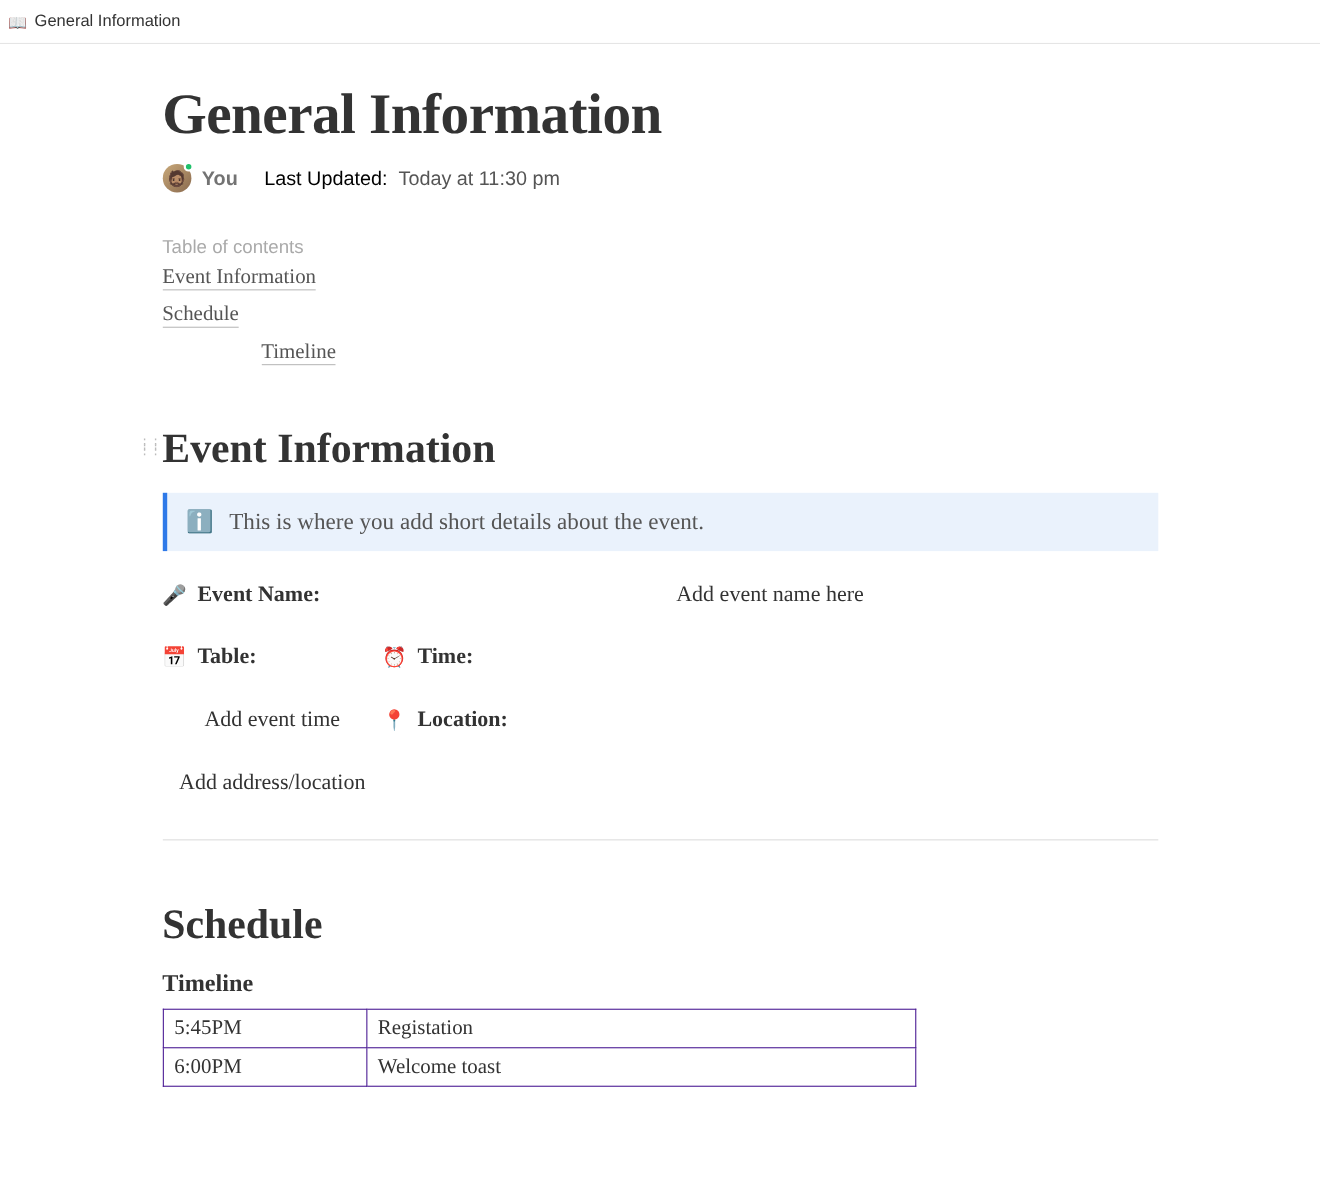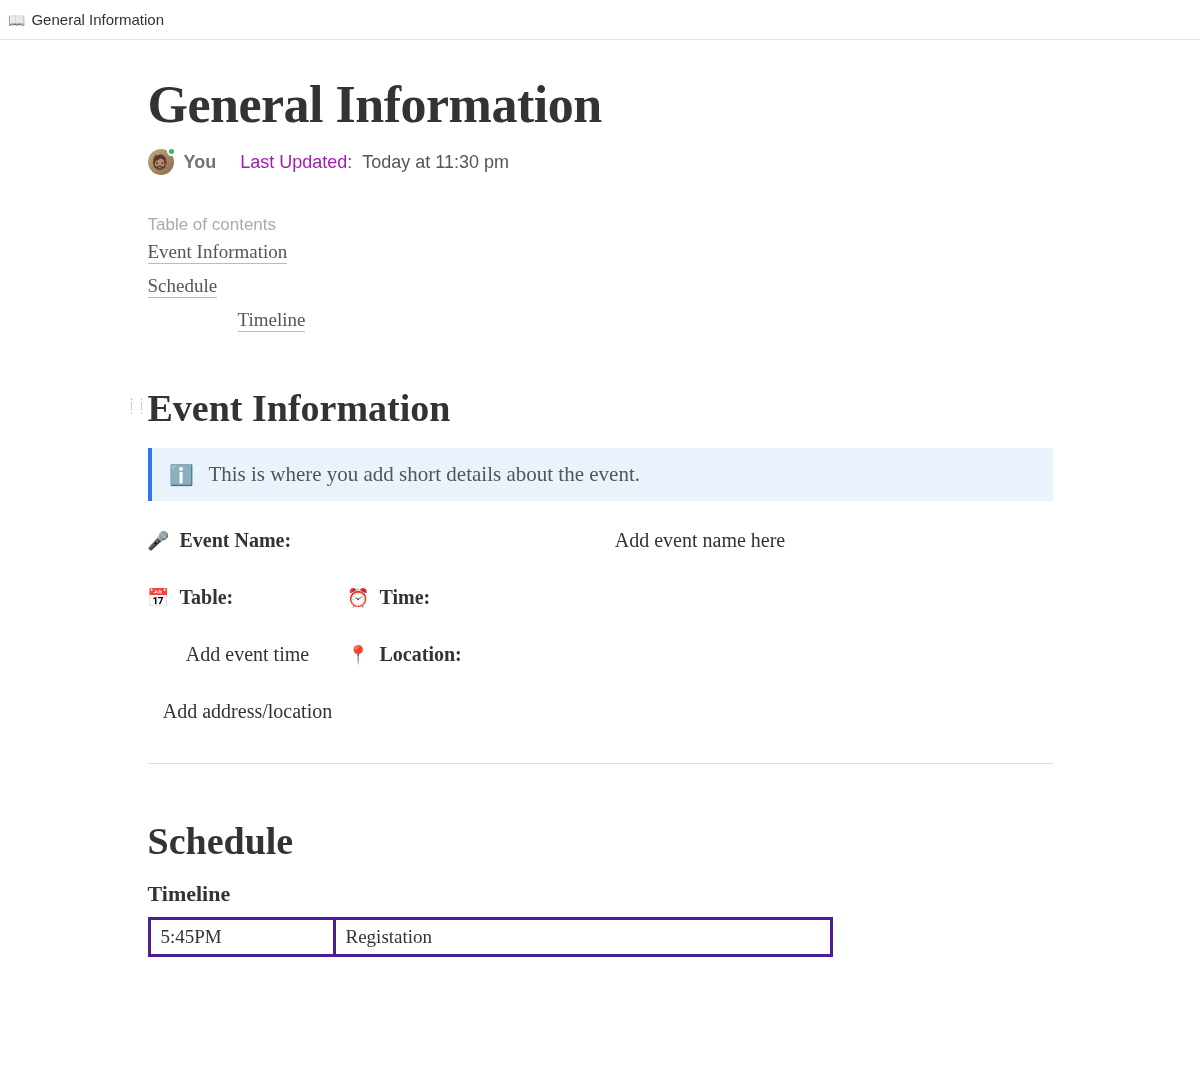--- a/index.html
+++ b/index.html
@@ -6,40 +6,40 @@
   html, body { margin: 0; padding: 0; background: #fff; font-family: Georgia, "Times New Roman", serif; color: #333; }
   .topbar { height: 40px; border-bottom: 1px solid #e5e5e5; display: flex; align-items: center; padding: 0 8px; font-family: -apple-system, BlinkMacSystemFont, "Segoe UI", Arial, sans-serif; font-size: 15px; color: #333; gap: 6px;}
   .topbar-icon { font-size: 14px; filter: grayscale(40%);}
   .page { max-width: 905px; margin: 0 auto; padding: 0 0 60px 0; }
   .title { font-size: 52px; font-weight: 700; margin: 35px 0 15px 0; color: #333; letter-spacing: -0.5px;}
   .metarow { display: flex; align-items: center; gap: 10px; font-family: -apple-system, BlinkMacSystemFont, "Segoe UI", Arial, sans-serif; font-size: 18px; margin-bottom: 40px;}
   .avatar { position: relative; width: 26px; height: 26px; }
   .avatar-img { width: 26px; height: 26px; border-radius: 50%; background: linear-gradient(135deg,#c9a97a,#8a6a4e); display:flex; align-items:center; justify-content:center; font-size:14px;}
   .presence { position:absolute; top:-2px; right:-2px; width:9px; height:9px; border-radius:50%; background:#1fc16b; border:2px solid #fff;}
   .you { font-weight:600; color:#737373;}
-  .lu-label { color:#a21caf; margin-left:14px;}
+  .lu-label { color:#000000; margin-left:14px;}
   .lu-value { color:#555;}
   .toc-label { font-family: -apple-system, BlinkMacSystemFont, "Segoe UI", Arial, sans-serif; font-size:17px; color:#aaa; margin-bottom:6px;}
   .toc { display:flex; flex-direction:column; gap:12px; margin-bottom: 55px; font-family: Georgia, serif;}
   .toc-item { font-size:19px; color:#555; cursor:pointer; }
   .toc-item span.link { border-bottom:1px solid #bbb; padding-bottom:1px; }
   .toc-sub { padding-left: 90px; }
   .h2row { position: relative; }
   .drag { position:absolute; left:-22px; top:14px; color:#bbb; font-size:12px; letter-spacing:-2px; cursor:grab; font-family: sans-serif; line-height:6px;}
   h2 { font-size:38px; font-weight:700; margin: 10px 0 18px 0; color:#333;}
   .callout { background:#eaf2fc; border-left:4px solid #2e79e8; padding:14px 18px; font-size:21px; color:#555; display:flex; align-items:center; gap:14px; margin-bottom:28px; font-family: Georgia, serif;}
   .callout-icon { font-size:20px; }
   .details { display:grid; grid-template-columns: 200px 1fr; row-gap: 34px; font-size:20px; color:#333; margin-bottom:40px;}
   .detail-label { font-weight:700; display:flex; align-items:center; gap:10px;}
   .detail-label .ic { font-size:18px; width:22px; text-align:center;}
   .detail-value { color:#333;text-align:center; }
   hr.sep { border:none; border-top:1px solid #ddd; margin: 10px 0 55px 0;}
   h3.timeline { font-size:22px; font-weight:700; margin: 0 0 10px 0;}
   table.timeline { border-collapse: collapse; width: 685px; font-size:19px;}
-  table.timeline td { border:3px solid #4c1d95; padding:6px 10px; font-family: Georgia, serif;}
+  table.timeline td { border:1px solid #4c1d95; padding:6px 10px; font-family: Georgia, serif;}
   table.timeline td.timecol { width:185px;}
 </style>
 </head>
 <body>
 
 <div class="topbar">
   <span class="topbar-icon">📖</span>
   <span>General Information</span>
 </div>
 
@@ -109,16 +109,20 @@
 
   <h2>Schedule</h2>
   <h3 class="timeline">Timeline</h3>
 
   <table class="timeline">
     <tbody>
         <tr>
       <td class="timecol">5:45PM</td>
       <td>Registation</td>
     </tr>
+    <tr>
+      <td class="timecol">6:00PM</td>
+      <td>Welcome toast</td>
+    </tr>
   </tbody>
     </table>
 
 </div>
 
 </body></html>

